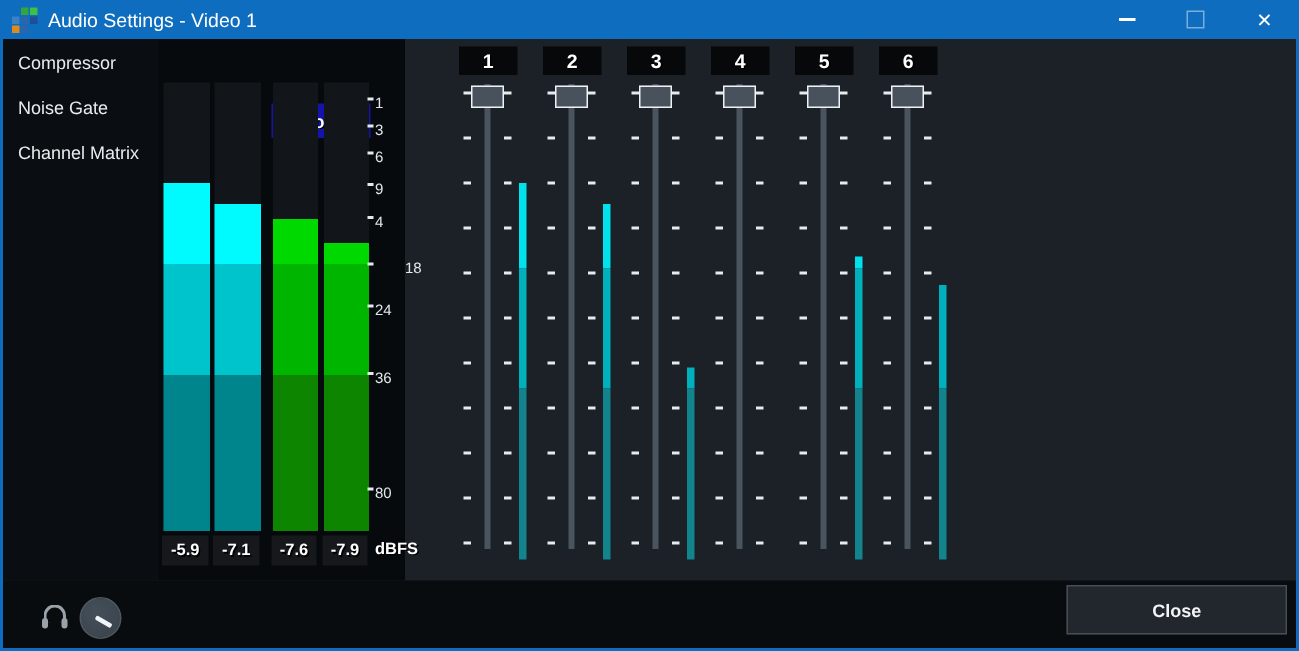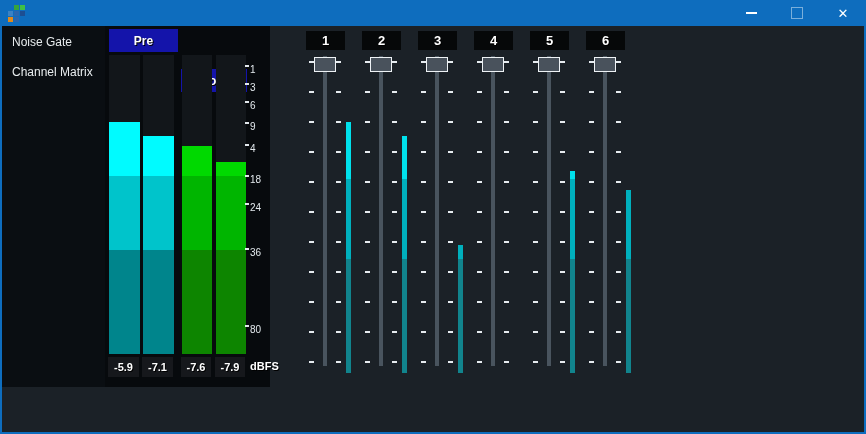--- a/index.html
+++ b/index.html
@@ -58,41 +58,42 @@
 <div class="titlebar">
   <div class="app-icon">
     <span class="sq" style="left:6px;top:0;background:#36a43c"></span>
     <span class="sq" style="left:12px;top:0;background:#3fbf45"></span>
     <span class="sq" style="left:0;top:6px;background:#3b82c4"></span>
     <span class="sq" style="left:6px;top:6px;background:#2b66ad"></span>
     <span class="sq" style="left:12px;top:6px;background:#1d4f92"></span>
     <span class="sq" style="left:0;top:12px;background:#e08a1c"></span>
     <span class="sq" style="left:6px;top:12px;background:#2b66ad"></span>
   </div>
+  <div class="title-text">Audio Settings - Video 1</div>
   <div class="win-controls">
     <div class="win-btn">
         <span class="min-glyph"></span>
       </div>
     <div class="win-btn">
         <span class="max-glyph"></span>
       </div>
     <div class="win-btn">
         <span class="close-glyph">✕</span>
       </div>
   </div>
 </div>
 
 <div class="body-area">
   <div class="sidebar" id="sidebar">
+      <div class="sidebar-item">Compressor</div>
       <div class="sidebar-item">Noise Gate</div>
       <div class="sidebar-item">Channel Matrix</div>
     </div>
 
   <div class="meters-panel" id="meters-panel">
-    <div class="bus-header" style="left:4px;width:69px;">Pre</div>
     <div class="bus-header" style="left:76px;width:66px;margin-top:40px;">Post</div>
     <div class="dbfs">dBFS</div>
   <div class="m-col" style="left: 4px; width: 31px; top: 29px; height: 299px;"></div>
       <div class="m-fill" style="left: 4px; width: 31px; top: 96px; height: 54px; background: rgb(0, 251, 255);"></div>
       <div class="m-fill" style="left: 4px; width: 31px; top: 150px; height: 74px; background: rgb(0, 196, 203);"></div>
       <div class="m-fill" style="left: 4px; width: 31px; top: 224px; height: 104px; background: rgb(0, 133, 140);"></div>
       <div class="m-val" style="left: 3px; width: 31px;">-5.9</div>
       <div class="m-col" style="left: 38px; width: 31px; top: 29px; height: 299px;"></div>
       <div class="m-fill" style="left: 38px; width: 31px; top: 110px; height: 40px; background: rgb(0, 251, 255);"></div>
       <div class="m-fill" style="left: 38px; width: 31px; top: 150px; height: 74px; background: rgb(0, 196, 203);"></div>
@@ -121,21 +122,21 @@
         <span>6</span>
       </div>
       <div class="scale-label" style="top: 95px;">
         <span class="tickmark"></span>
         <span>9</span>
       </div>
       <div class="scale-label" style="top: 117px;">
         <span class="tickmark"></span>
         <span>4</span>
       </div>
-      <div class="scale-label" style="top: 148px;">
+      <div class="scale-label" style="top: 148px; gap: 20px;">
         <span class="tickmark"></span>
         <span>18</span>
       </div>
       <div class="scale-label" style="top: 176px;">
         <span class="tickmark"></span>
         <span>24</span>
       </div>
       <div class="scale-label" style="top: 221px;">
         <span class="tickmark"></span>
         <span>36</span>
@@ -305,13 +306,24 @@
       <div class="ch-tick" style="left: 321px; top: 275px;"></div>
       <div class="ch-tick" style="left: 348px; top: 275px;"></div>
       <div class="ch-tick" style="left: 321px; top: 305px;"></div>
       <div class="ch-tick" style="left: 348px; top: 305px;"></div>
       <div class="ch-tick" style="left: 321px; top: 335px;"></div>
       <div class="ch-tick" style="left: 348px; top: 335px;"></div>
       <div class="ch-bar" style="left: 358px; top: 164px; height: 69px; background: rgb(0, 176, 189);"></div>
       <div class="ch-bar" style="left: 358px; top: 233px; height: 114px; background: rgb(17, 132, 141);"></div>
     </div>
 
+  <div class="bottom-strip">
+    <div class="hp">
+      <span class="band"></span>
+        <span class="pad l"></span>
+        <span class="pad r"></span>
+    </div>
+    <div class="knob">
+      <span class="pointer"></span>
+    </div>
+    <div class="close-btn">Close</div>
+  </div>
 </div>
 
 </body></html>

